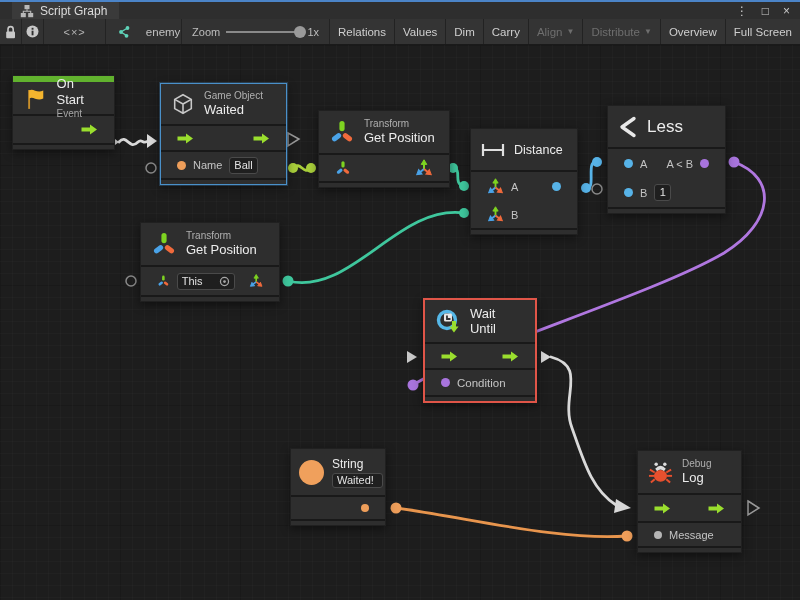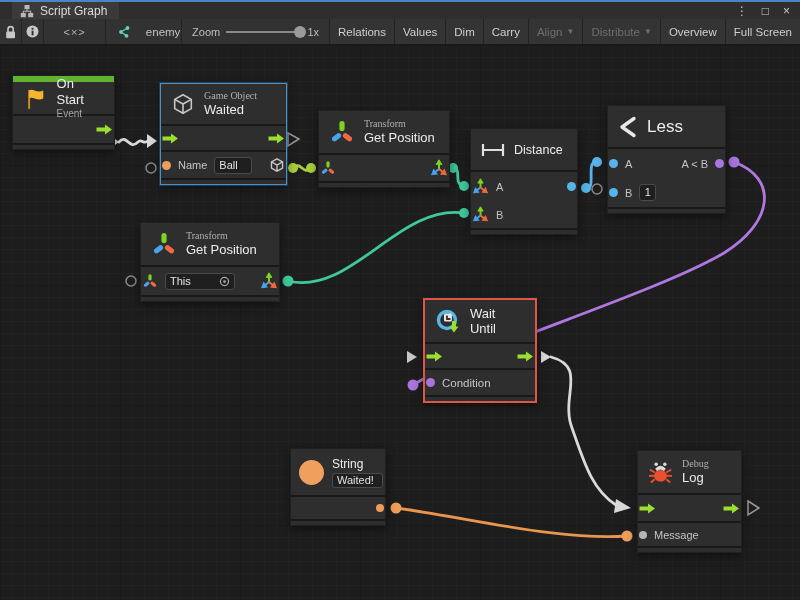--- a/index.html
+++ b/index.html
@@ -39,24 +39,24 @@
 
   
   .node { position:absolute; background:#2e2e2e; border:1px solid #202020; z-index:10;
     box-shadow:0 3px 9px rgba(0,0,0,.45); }
   .node.selected { border:1px solid #4a90c9; box-shadow:0 0 0 1px rgba(74,144,201,.30), 0 3px 9px rgba(0,0,0,.45); }
   .node.attention { border:2px solid #e05548; }
   .sec + .sec { border-top:2px solid #191919; }
   .topbar { height:6px; background:#61b22e; }
   .hdr { display:flex; align-items:center; gap:9px; padding:0 10px; }
   .titles { display:flex; flex-direction:column; line-height:1.25; }
-  .cat { font-size:10px; color:#b0b0b0;font-family:Liberation Serif, serif; }
+  .cat { font-size:10px; color:#b0b0b0; }
   .ttl { font-size:13px; color:#ececec; }
   .sub { font-size:10px; color:#a6a6a6; }
-  .row { display:flex; align-items:center; gap:7px; padding:0 1px; }
+  .row { display:flex; align-items:center; gap:7px; padding:0 16px; }
   .spacer { flex:1; }
   .dot { width:9px; height:9px; border-radius:50%; flex:0 0 auto; }
   .plabel { font-size:11px; color:#c4c4c4; }
   .field { background:#1f1f1f; border:1px solid #4a4a4a; border-radius:3px; padding:0 4px;
     font-size:11px; color:#e2e2e2; height:17px; line-height:15px; display:flex; align-items:center; gap:4px; }
   .footer { height:6px; }
   svg { display:block; }
 </style>
 </head>
 <body>

